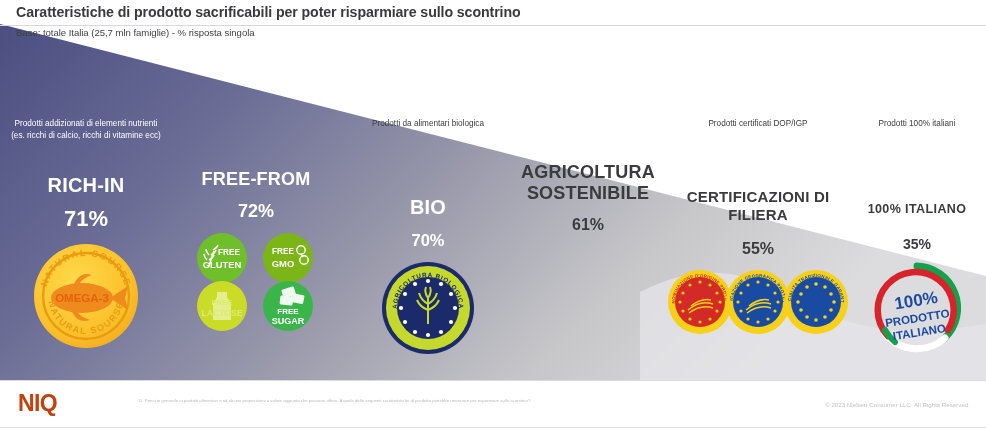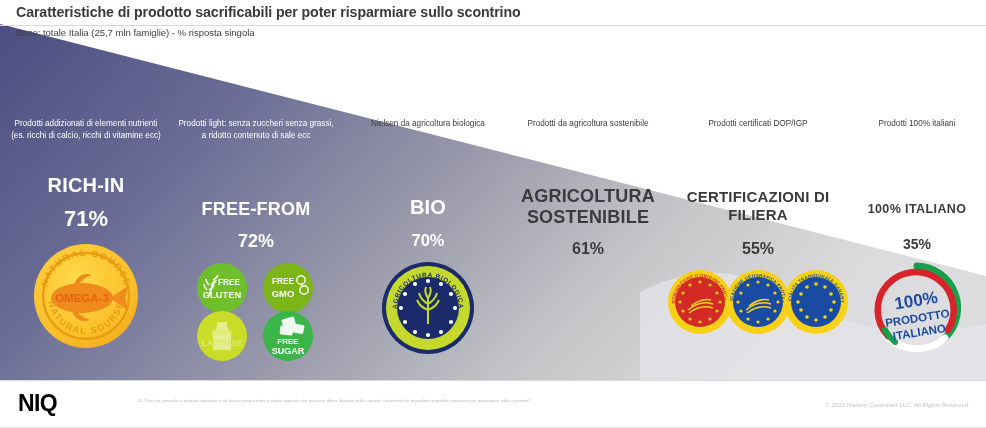--- a/index.html
+++ b/index.html
@@ -79,21 +79,21 @@
     background: #ffffff; z-index: 20;
   }
   .rule-foot-top {
     position: absolute; left: 0; top: 0; width: 986px; height: 1px; background: #dadade;
   }
   .rule-foot-bot {
     position: absolute; left: 0; bottom: 0; width: 986px; height: 1px; background: #e3e3e7;
   }
   .niq {
     position: absolute; left: 18px; top: 10px;
-    font-size: 23px; font-weight: bold; color: #000000; letter-spacing: -0.6px;
+    font-size: 23px; font-weight: bold; color: #c2410c; letter-spacing: -0.6px;
   }
   .qnote {
     position: absolute; left: 138px; top: 398px; width: 450px;
     font-size: 4.3px; line-height: 6.6px; color: #b9b9bf; z-index: 21;
   }
   .copy {
     position: absolute; right: 16px; top: 401px;
     font-size: 6.2px; color: #c2c2c8; z-index: 21;
   }
 </style>
@@ -161,21 +161,20 @@
             <textPath href="#omegaTop" startOffset="50%" text-anchor="middle">NATURAL SOURSE</textPath>
           </text>
           <text font-family="Liberation Sans, sans-serif" font-size="9.2" font-weight="bold" fill="#e89c12" letter-spacing="1.6">
             <textPath href="#omegaBot" startOffset="50%" text-anchor="middle">NATURAL SOURSE</textPath>
           </text>
         </svg>
       </div>
     </div>
 
     <div class="col" style="left:168px; width:176px;">
-      <div class="cap light" style="padding:0 8px; min-height:30px;">Prodotti light: senza zuccheri senza grassi, a ridotto contenuto di sale ecc</div>
       <div class="big light" style="margin-top:50px; font-size:18px;">FREE-FROM</div>
       <div class="pct p2 light">72%</div>
       <div class="badges" style="margin-top:8px;">
         <svg width="136" height="104" viewBox="0 0 136 104">
 
           <g>
             <circle cx="34" cy="28" r="25" fill="#6fbf2a"></circle>
             <g stroke="#ffffff" stroke-width="1.6" fill="none">
               <path d="M21,36 l5,-15"></path>
               <path d="M21,30 q4,-2 5,-5"></path>
@@ -216,21 +215,21 @@
               <rect x="92" y="66" width="13" height="9" rx="1.4" transform="rotate(6 98 70)"></rect>
             </g>
             <text x="100" y="84" font-family="Liberation Sans, sans-serif" font-size="8" font-weight="bold" fill="#ffffff" text-anchor="middle">FREE</text>
             <text x="100" y="94" font-family="Liberation Sans, sans-serif" font-size="9" font-weight="bold" fill="#ffffff" text-anchor="middle">SUGAR</text>
           </g>
         </svg>
       </div>
     </div>
 
     <div class="col" style="left:344px; width:168px;">
-      <div class="cap dark" style="min-height:24px;">Nielsen da agricoltura biologica</div>
+      <div class="cap dark" style="min-height:24px;">Prodotti da alimentari biologica</div>
       <div class="big light" style="margin-top:54px;">BIO</div>
       <div class="pct p3 light">70%</div>
       <div class="badges" style="margin-top:10px;">
         <svg width="96" height="96" viewBox="0 0 96 96">
           <defs>
             <path id="bioRing" d="M48,48 m-31,0 a31,31 0 1 1 62,0" fill="none"></path>
           </defs>
           <g fill="#1b2a6b">
             <circle cx="48" cy="48" r="46"></circle>
           </g>
@@ -264,21 +263,20 @@
               <path d="M48,38 q4,-6 2,-11"></path>
           </g>
           <text font-family="Liberation Sans, sans-serif" font-size="6.4" font-weight="bold" fill="#1b2a6b" letter-spacing="0.7">
             <textPath href="#bioRing" startOffset="50%" text-anchor="middle">AGRICOLTURA BIOLOGICA</textPath>
           </text>
         </svg>
       </div>
     </div>
 
     <div class="col" style="left:500px; width:176px;">
-      <div class="cap dark" style="min-height:24px;">Prodotti da agricoltura sostenibile</div>
       <div class="big dark two" style="font-size:18px; line-height:21px; margin-top:44px;">AGRICOLTURA SOSTENIBILE</div>
       <div class="pct dark" style="margin-top:12px;">61%</div>
     </div>
 
     <div class="col" style="left:660px; width:196px;">
       <div class="cap dark" style="min-height:24px;">Prodotti certificati DOP/IGP</div>
       <div class="big dark two" style="font-size:15px; line-height:18px; margin-top:46px;">CERTIFICAZIONI DI FILIERA</div>
       <div class="pct dark" style="margin-top:16px;">55%</div>
       <div class="badges" style="margin-top:10px;">
         <svg width="180" height="68" viewBox="0 0 180 68">

